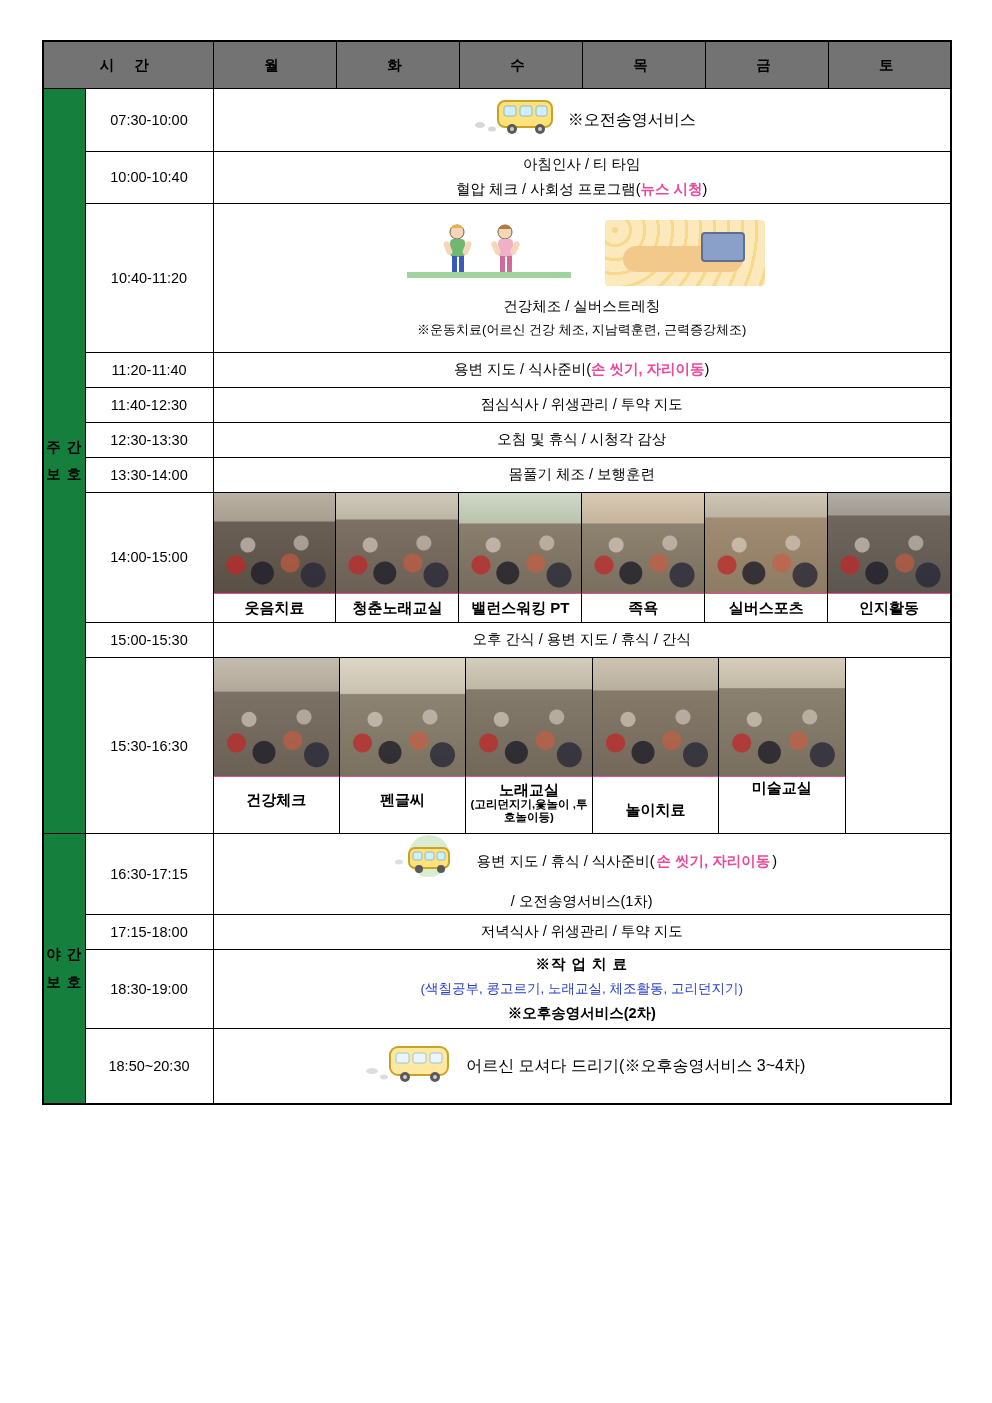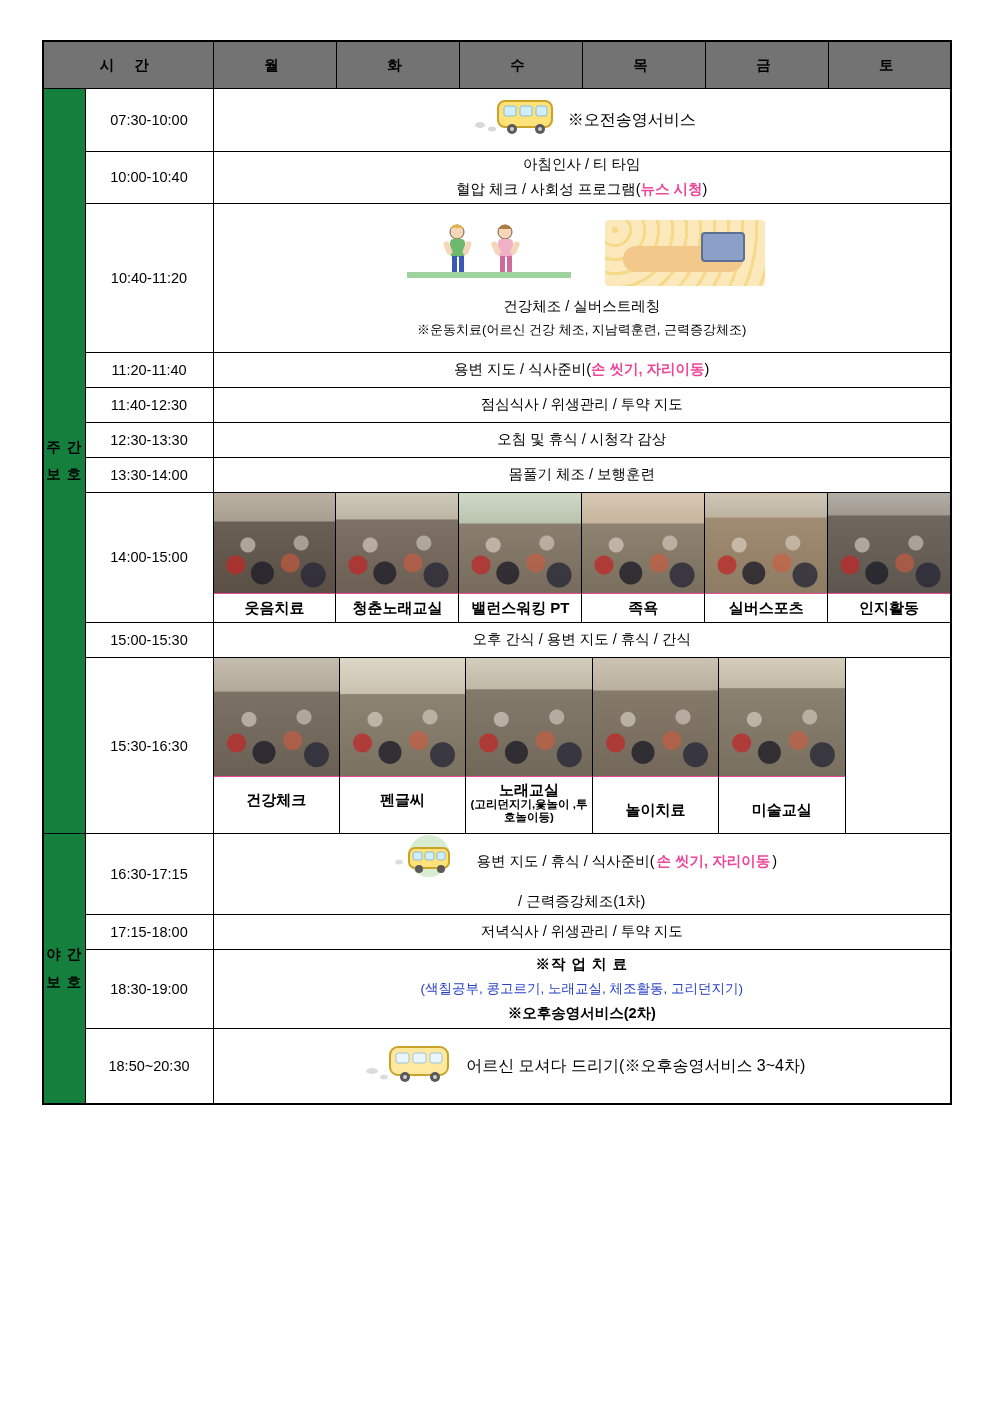--- a/index.html
+++ b/index.html
@@ -391,21 +391,21 @@
           <div class="photocell" style="flex:1.2">
             <div class="photo" style="height:118px">
                   <div class="ph p10"></div>
                 </div>
             <div class="caption" style="padding-top:24px;padding-bottom:15px">놀이치료</div>
           </div>
           <div class="photocell" style="flex:1.2">
             <div class="photo" style="height:118px">
                   <div class="ph p11"></div>
                 </div>
-            <div class="caption" style="padding-top:24px;padding-bottom:15px">미술교실</div>
+            <div class="caption" style="padding-top:2px;padding-bottom:15px">미술교실</div>
           </div>
           <div class="photocell" style="flex:1">
             <div style="height:159px"></div>
           </div>
         </div>
       </td>
     </tr>
 
     <tr>
       <td class="sect" rowspan="4">야 간 보 호</td>
@@ -421,21 +421,21 @@
               <rect x="50" y="18" width="8" height="8" rx="2" fill="#cfefff" stroke="#8bbcd0"></rect>
               <circle cx="32" cy="35" r="4" fill="#5a5a5a"></circle>
               <circle cx="54" cy="35" r="4" fill="#5a5a5a"></circle>
               <ellipse cx="12" cy="28" rx="4" ry="2.5" fill="#dedede"></ellipse>
             </svg>
           </span>
           <span>용변 지도 / 휴식 / 식사준비(</span>
               <span class="orange">손 씻기, 자리이동</span>
               <span>)</span>
         </div>
-        <div>/ 근력증강체조(1차)</div>
+        <div>/ 오전송영서비스(1차)</div>
       </td>
     </tr>
 
     <tr>
       <td class="timecol">17:15-18:00</td>
       <td colspan="6" class="rowtxt" style="height:34px">저녁식사 / 위생관리 / 투약 지도</td>
     </tr>
 
     <tr>
       <td class="timecol">18:30-19:00</td>

